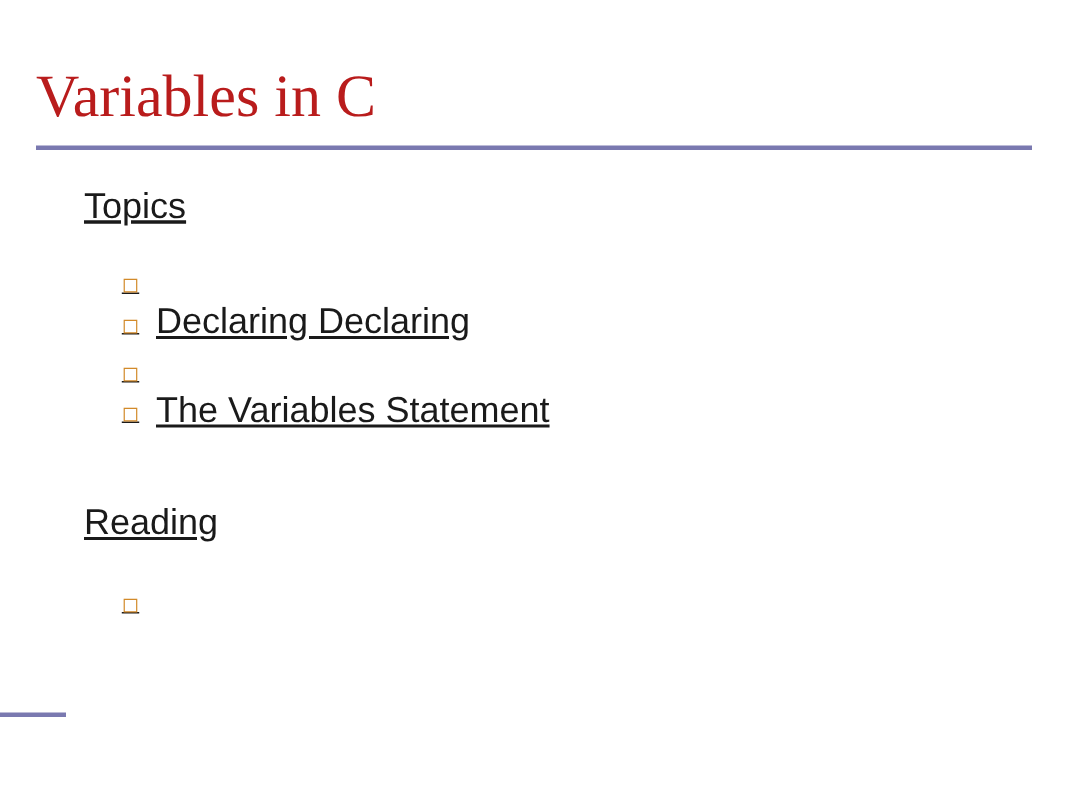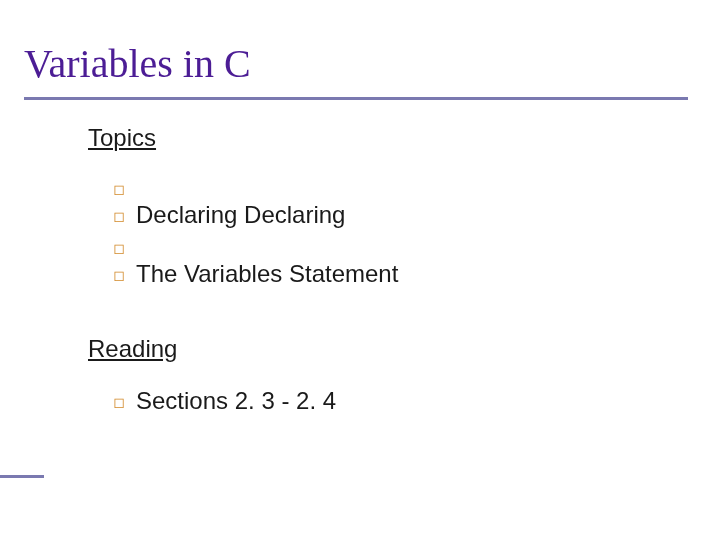--- a/index.html
+++ b/index.html
@@ -7,32 +7,33 @@
   .slide {
     width: 720px;
     height: 540px;
     position: relative;
     padding: 40px 0 0 0;
   }
   .title {
     font-family: "Times New Roman", Times, serif;
     font-size: 40px;
     font-weight: 400;
-    color: #4c1d95;
+    color: #b91c1c;
     padding-left: 24px;
     padding-bottom: 10px;
   }
   .title-line {
     height: 3px;
     background: #7a79b0;
     margin: 0 32px 0 24px;
   }
   .body {
-    padding: 24px 0 0 88px;
+    padding: 24px 0 0 56px;
     color: #1a1a1a;
+    text-decoration: underline;
   }
   .section-heading {
     font-size: 24px;
     text-decoration: underline;
     margin-bottom: 20px;
   }
   .section-heading.second {
     margin-top: 44px;
     margin-bottom: 22px;
   }
@@ -87,20 +88,19 @@
       <div class="item">
         <span class="bullet">◻</span>
         <span>The Variables Statement</span>
       </div>
     </div>
 
     <div class="section-heading second">Reading</div>
     <div class="items">
       <div class="item">
         <span class="bullet">◻</span>
-        <span>Sections 2. 3 - 2. 4</span>
       </div>
     </div>
 
   </div>
 
   <div class="footer-bar"></div>
 </div>
 
 </body></html>

